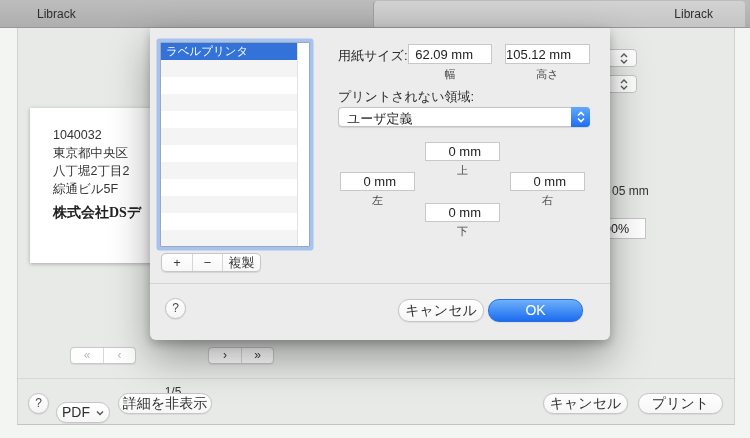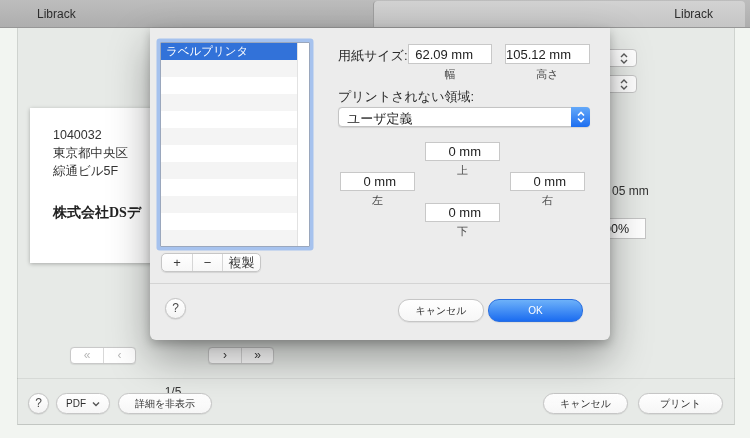--- a/index.html
+++ b/index.html
@@ -38,21 +38,21 @@
     border:1px solid #c5c5c5; border-radius:4px; }
   .popup-partial svg { position:absolute; right:7px; top:2px; }
   .partial-mm { position:absolute; left:612px; top:184px; font-size:12px; color:#333; white-space:nowrap; }
   .partial-field { position:absolute; left:596px; top:218px; width:50px; height:21px;
     background:#fff; border:1px solid #c5c5c5; font-size:12.5px; color:#222; padding:3px 0 0 7px; }
 
   .footer-sep { position:absolute; left:17px; top:378px; width:718px; height:1px; background:rgba(0,0,0,0.07); }
 
   
   .btn { position:absolute; height:21px; background:linear-gradient(#ffffff,#f6f6f6);
-    border:1px solid #c6c6c6; border-radius:11px; font-size:10px; color:#2f2f2f;
+    border:1px solid #c6c6c6; border-radius:11px; font-size:14px; color:#2f2f2f;
     text-align:center; line-height:19px; box-shadow:0 0.5px 1px rgba(0,0,0,0.12); }
   .help-circle { position:absolute; width:21px; height:21px; border-radius:50%;
     background:linear-gradient(#ffffff,#f4f4f4); border:1px solid #c3c3c3;
     font-size:12px; color:#4a4a4a; text-align:center; line-height:19px;
     box-shadow:0 0.5px 1px rgba(0,0,0,0.15); }
   .pdf-btn { display:flex; align-items:center; justify-content:center; gap:6px; }
 
   
   .sheet { position:absolute; left:150px; top:28px; width:460px; height:312px;
     background:#ececec; border-radius:0 0 6px 6px;
@@ -101,20 +101,21 @@
       <span>Librack</span>
     </div>
   </div>
 
   <div class="window"></div>
 
   <div class="paper">
     <div class="addr">
       <div>1040032</div>
       <div>東京都中央区</div>
+      <div>八丁堀2丁目2</div>
       <div>綜通ビル5F</div>
     </div>
     <div class="company">株式会社DSデ</div>
   </div>
 
   <div class="pager-group" style="left:70px; top:347px;">
     <div class="pager-seg dim">«</div>
     <div class="pager-seg dim">‹</div>
   </div>
   <div class="pager-pos">1/5</div>
@@ -138,21 +139,21 @@
           <path d="M2 8 L5 11 L8 8" fill="none" stroke="#5a5a5a" stroke-width="1.4"></path>
         </svg>
     </span>
   </div>
   <div class="partial-mm">05 mm</div>
   <div class="partial-field">00%</div>
 
   <div class="footer-sep"></div>
 
   <div class="help-circle" style="left:28px; top:393px;">?</div>
-  <div class="btn pdf-btn" style="left:56px; top:393px; width:54px;text-align:right;">
+  <div class="btn pdf-btn" style="left:56px; top:402px; width:54px;text-align:right;">
     <span>PDF</span>
     <span style="display:inline-flex;">
       <svg width="8" height="6" viewBox="0 0 8 6">
           <path d="M1 1.5 L4 4.5 L7 1.5" fill="none" stroke="#555" stroke-width="1.4"></path>
         </svg>
     </span>
   </div>
   <div class="btn" style="left:118px; top:393px; width:94px;">詳細を非表示</div>
   <div class="btn" style="left:543px; top:393px; width:85px;">キャンセル</div>
   <div class="btn" style="left:638px; top:393px; width:85px;">プリント</div>

